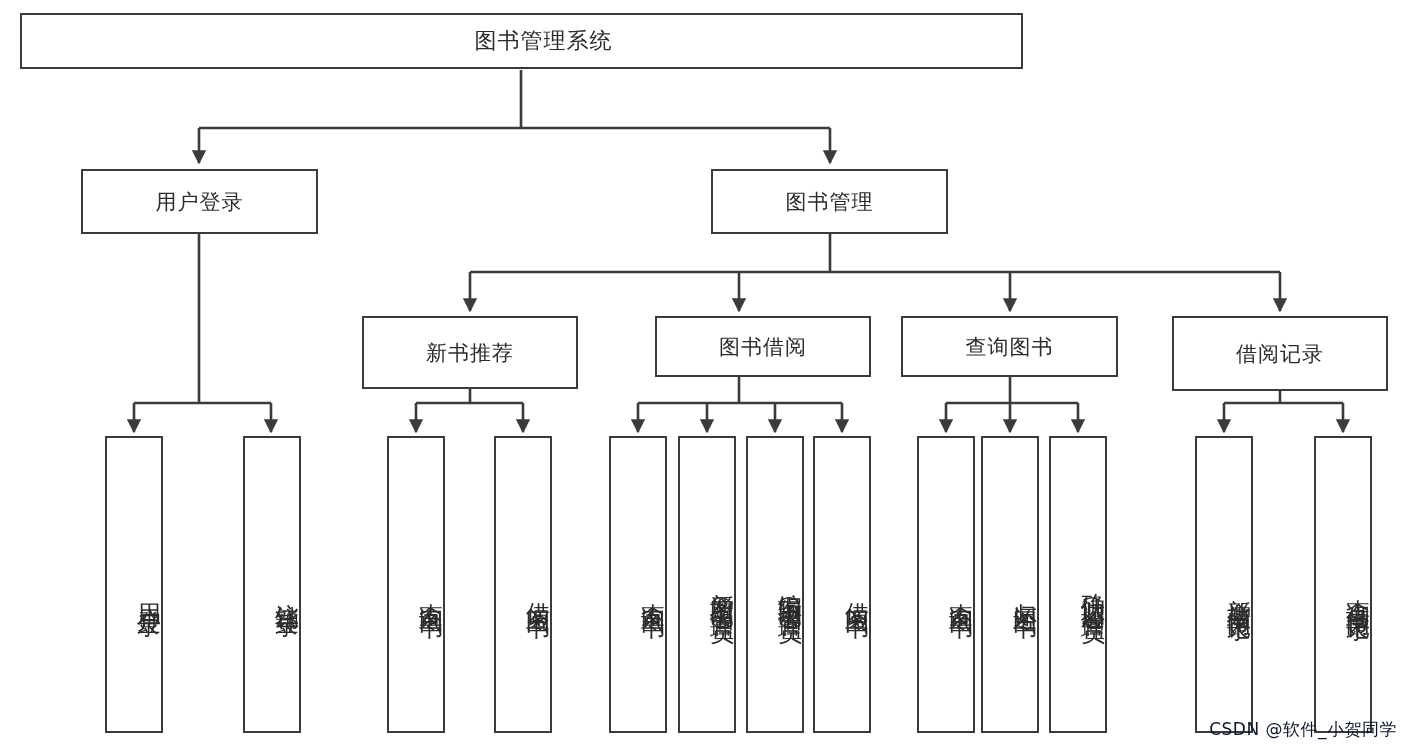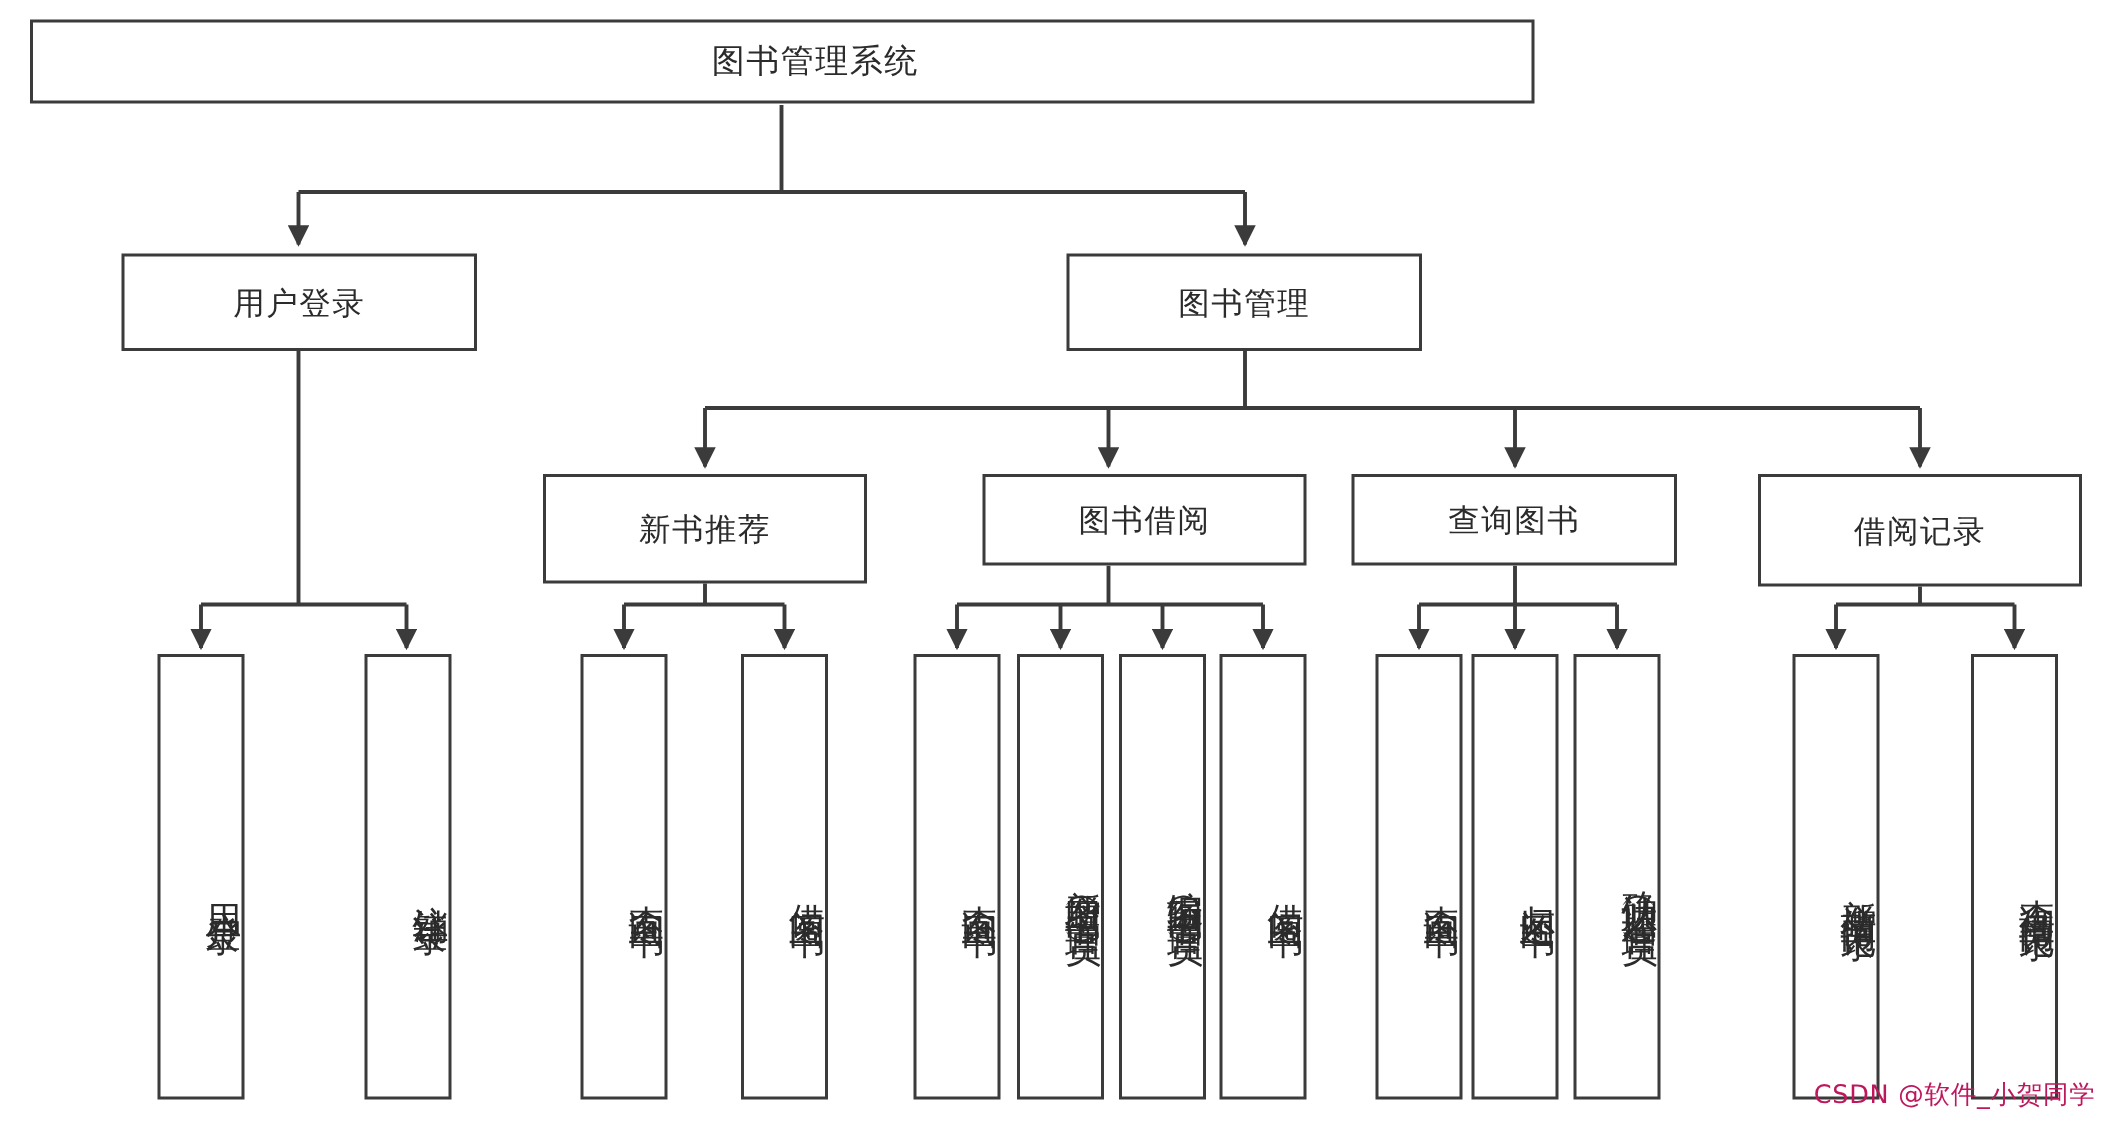--- a/index.html
+++ b/index.html
@@ -39,21 +39,21 @@
     writing-mode:vertical-rl;
     text-orientation:upright;
     display:block;
     white-space:pre-line;
   }
 
   #watermark{
     position:absolute;
     right:8px;bottom:6px;
     font-size:17px;
-    color:#be185d;
+    color:#0f172a;
     letter-spacing:0.5px;
     white-space:nowrap;
     pointer-events:none;
   }
 </style>
 </head>
 <body>
 
 <div id="diagram">
 

